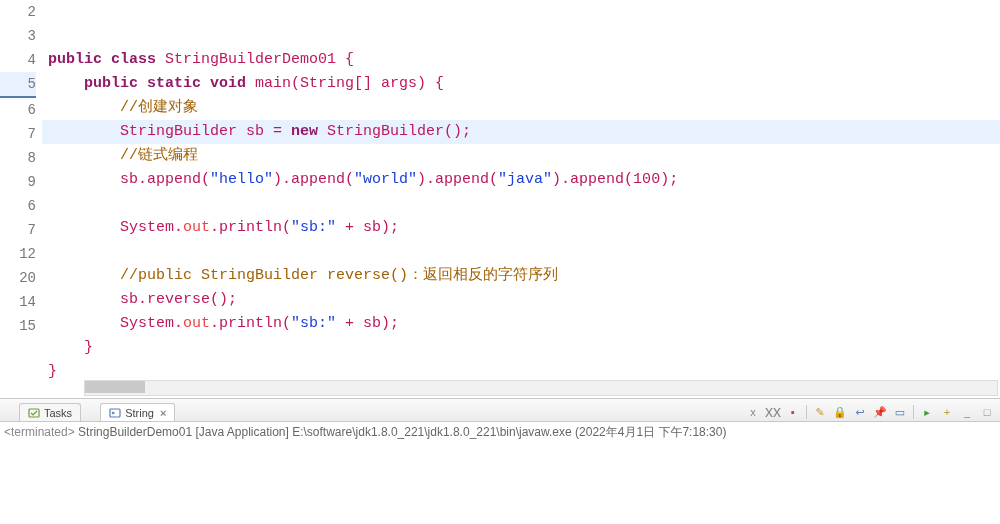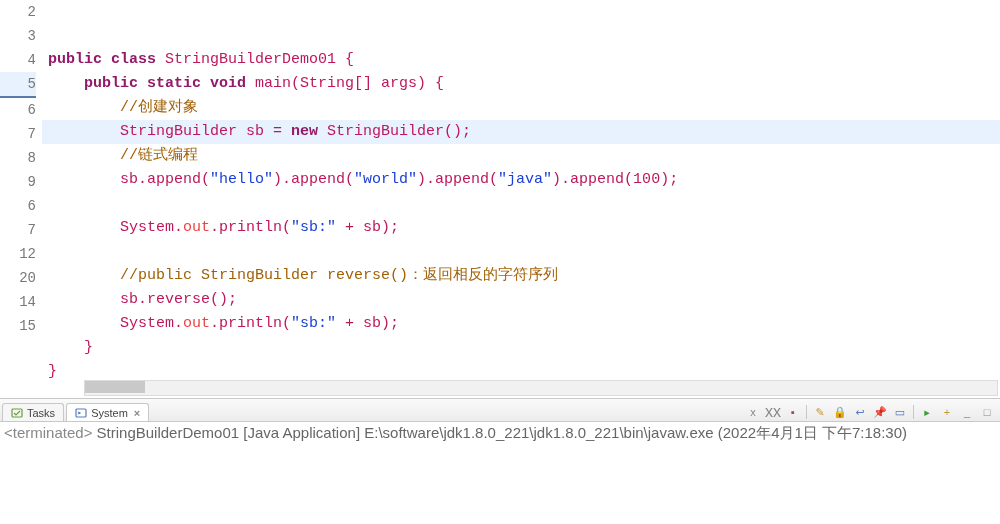--- a/index.html
+++ b/index.html
@@ -12,26 +12,26 @@
 .row{height:24px;padding-left:6px}
 .row.hi{background:#e8f2fe}
 .kw{color:#931a68;font-weight:bold}
 .str{color:#1a3fd6}
 .cmt{color:#a16207}
 .stat{color:#ef4444;}
 .plain{color:#be185d}
 .hscroll{position:absolute;left:42px;right:2px;bottom:2px;height:14px;background:#f1f1f1;border:1px solid #dcdcdc}
 .hscroll .thumb{position:absolute;left:0;top:0;height:12px;width:60px;background:#c9c9c9}
 .panel-tabs{height:22px;background:linear-gradient(#fafafa,#ececec);border-bottom:1px solid #c8c8c8;display:flex;align-items:flex-end;font-family:Tahoma,Arial,sans-serif;font-size:11px;color:#444}
-.tab{padding:3px 8px 2px;border:1px solid #c8c8c8;border-bottom:none;background:#f6f6f6;margin-left:2px;border-radius:3px 3px 0 0;display:flex;align-items:center;gap:4px;cursor:pointer}
+.tab{padding:3px 8px 2px;border:1px solid #c8c8c8;border-bottom:none;background:#f6f6f6;margin-left:19px;border-radius:3px 3px 0 0;display:flex;align-items:center;gap:4px;cursor:pointer}
 .tab.active{background:#fff}
 .tab .x{font-weight:bold;color:#888;margin-left:2px}
 .toolbar{margin-left:auto;display:flex;align-items:center;gap:2px;padding-right:4px}
 .tbtn{width:16px;height:16px;display:flex;align-items:center;justify-content:center;border:1px solid transparent;cursor:pointer}
-.console-meta{font-family:Tahoma,Arial,sans-serif;font-size:15px;color:#666;padding:2px 4px;border-bottom:0}
+.console-meta{font-family:Tahoma,Arial,sans-serif;font-size:12px;color:#666;padding:2px 4px;border-bottom:0}
 .console-meta .term{color:#888}
 .console-out{font-family:Consolas,"Courier New",monospace;font-size:16px;line-height:20px;padding:0 4px;color:#000}
 .ico-task{width:12px;height:12px;fill:#6a9f3a}
 .ico-cons{width:12px;height:12px;fill:#5a7abf}
 </style>
 </head>
 <body>
 
 <div class="editor-wrap">
   <div class="gutter" id="gutter">
@@ -61,21 +61,21 @@
         <rect x="1" y="2" width="10" height="8" rx="1" fill="none" stroke="#6a9f3a" stroke-width="1.2"></rect>
         <path d="M3 6 L5 8 L9 4" fill="none" stroke="#6a9f3a" stroke-width="1.2"></path>
       </svg>
     <span>Tasks</span>
   </div>
   <div class="tab active">
     <svg class="ico-cons" viewBox="0 0 12 12">
         <rect x="1" y="2" width="10" height="8" rx="1" fill="none" stroke="#5a7abf" stroke-width="1.2"></rect>
         <path d="M3 5 L5 6 L3 7" fill="none" stroke="#5a7abf" stroke-width="1.2"></path>
       </svg>
-    <span>System</span>
+    <span>String</span>
     <span class="x">×</span>
   </div>
   <div class="toolbar" id="toolbar">
       <div class="tbtn" style="color: rgb(136, 136, 136); font-size: 11px;">x</div>
       <div class="tbtn" style="color: rgb(136, 136, 136); font-size: 16px;">xx</div>
       <div class="tbtn" style="color: rgb(176, 64, 64); font-size: 11px;">▪</div>
       <div style="width: 1px; height: 14px; background: rgb(200, 200, 200); margin: 0px 2px;"></div>
       <div class="tbtn" style="color: rgb(200, 154, 58); font-size: 11px;">✎</div>
       <div class="tbtn" style="color: rgb(136, 136, 136); font-size: 11px;">🔒</div>
       <div class="tbtn" style="color: rgb(90, 122, 191); font-size: 11px;">↩</div>

